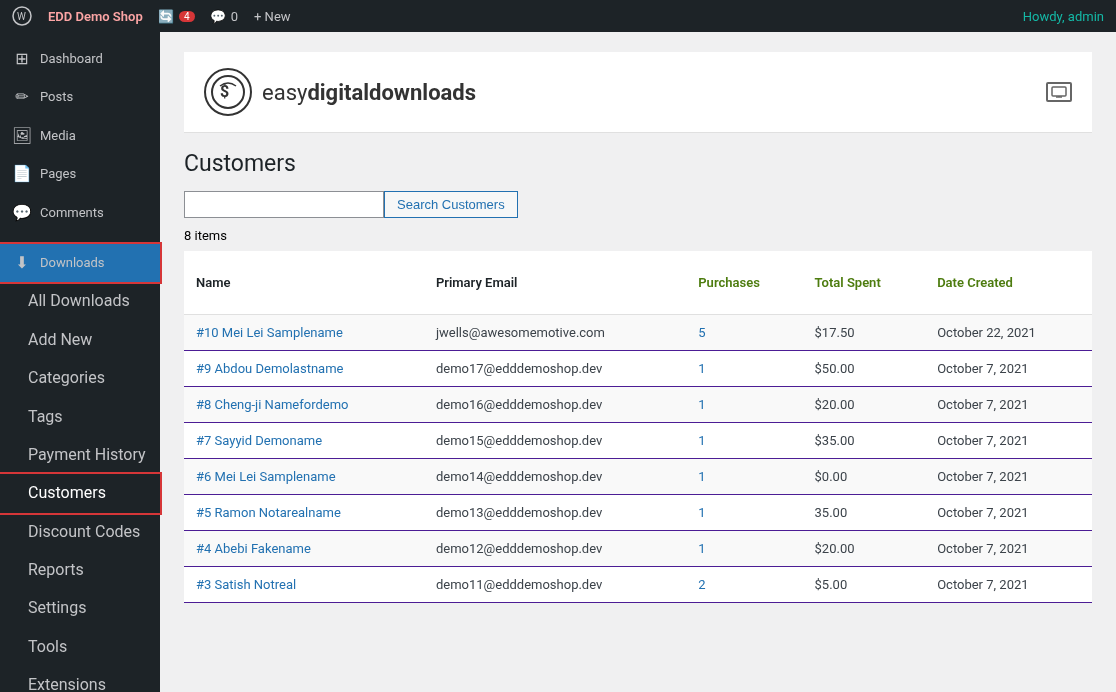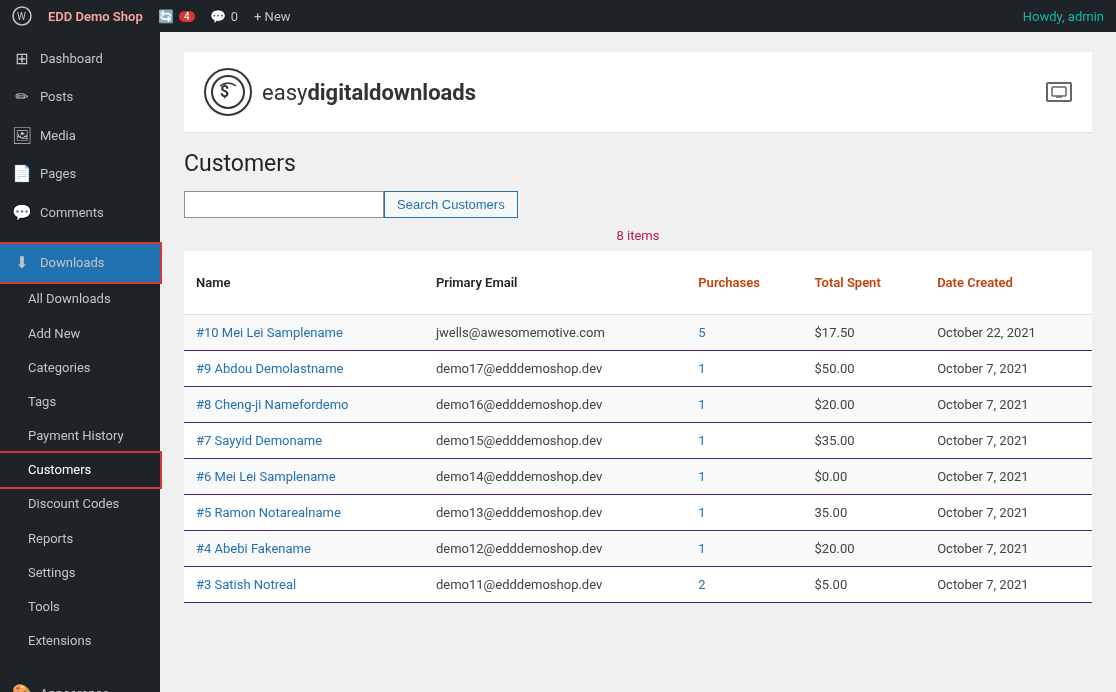--- a/index.html
+++ b/index.html
@@ -43,21 +43,21 @@
       color: #c3c4c7;
       cursor: pointer;
       font-size: 13px;
       line-height: 1.4;
       white-space: nowrap;
       position: relative;
     }
     .sidebar-item .icon { font-size: 16px; width: 20px; text-align: center; }
     .sidebar-submenu .sidebar-item {
       padding-left: 28px;
-      font-size: 13px;
+      font-size: 16px;
       color: #c3c4c7;
     }
     .downloads-highlighted {
       background: #2271b1 !important;
       outline: 2px solid #d63638;
     }
     .customers-highlighted {
       outline: 2px solid #d63638;
     }
 
@@ -136,23 +136,23 @@
     }
     .search-button {
       background: #f6f7f7;
       border: 1px solid #2271b1;
       color: #2271b1;
       padding: 5px 12px;
       font-size: 13px;
       cursor: pointer;
     }
     .items-count {
-      text-align: center;
-      font-size: 13px;
-      color: #be185d;
+      text-align: left;
+      font-size: 13px;
+      color: #000000;
       margin-bottom: 8px;
       margin-top: 10px;
     }
 
     
     .customer-table {
       width: 100%;
       background: #fff;
       border-collapse: collapse;
       font-size: 13px;
@@ -161,21 +161,21 @@
       border-bottom: 1px solid #e0e0e0;
     }
     .customer-table th {
       text-align: left;
       padding: 24px 12px;
       font-weight: 600;
       color: #1d2327;
       background: #fff;
     }
     .customer-table th a {
-      color: #c2410c;
+      color: #4d7c0f;
       text-decoration: none;
     }
     .customer-table td {
       padding: 10px 12px;
       border-bottom: 1px solid #4c1d95;
       vertical-align: middle;
     }
     .customer-table tr:nth-child(odd) td { background: #f9f9f9; }
     .customer-table tr:nth-child(even) td { background: #fff; }
     .customer-table td a { color: #2271b1; text-decoration: none; }

